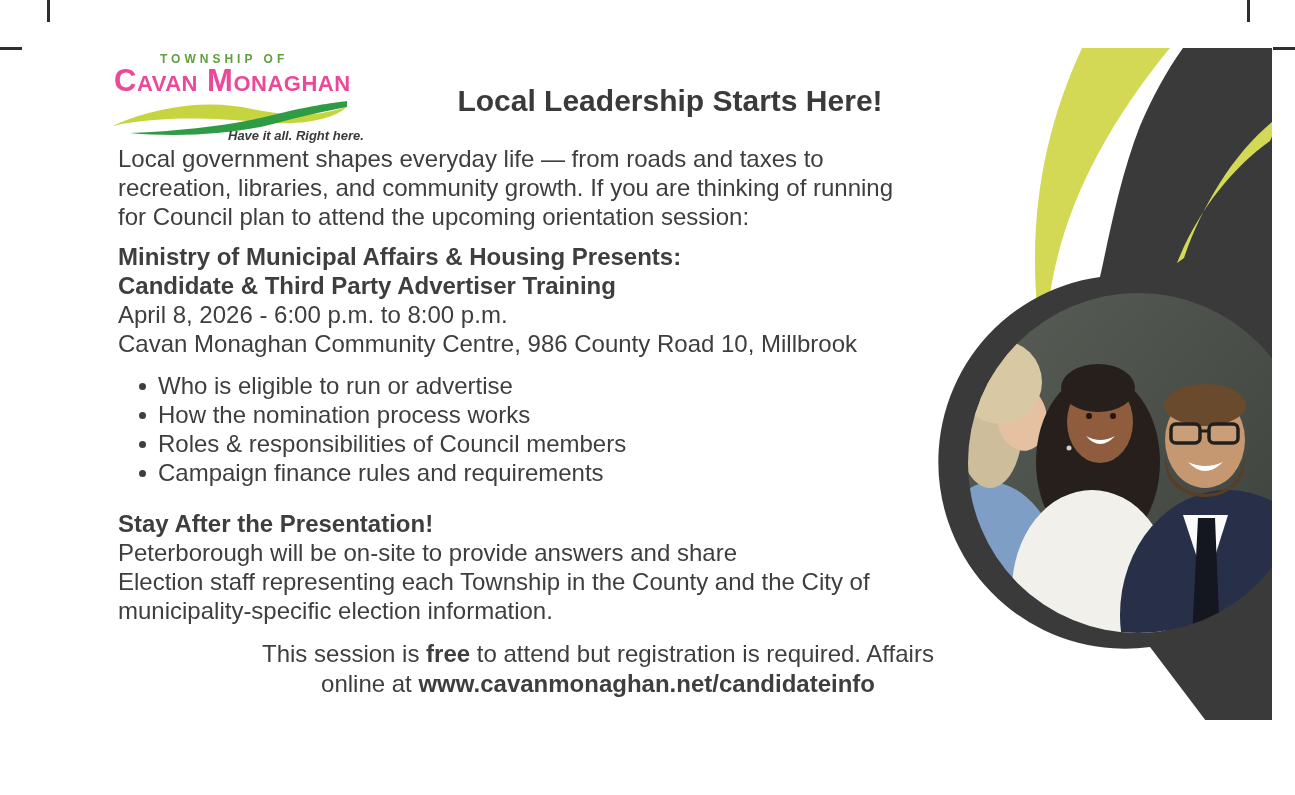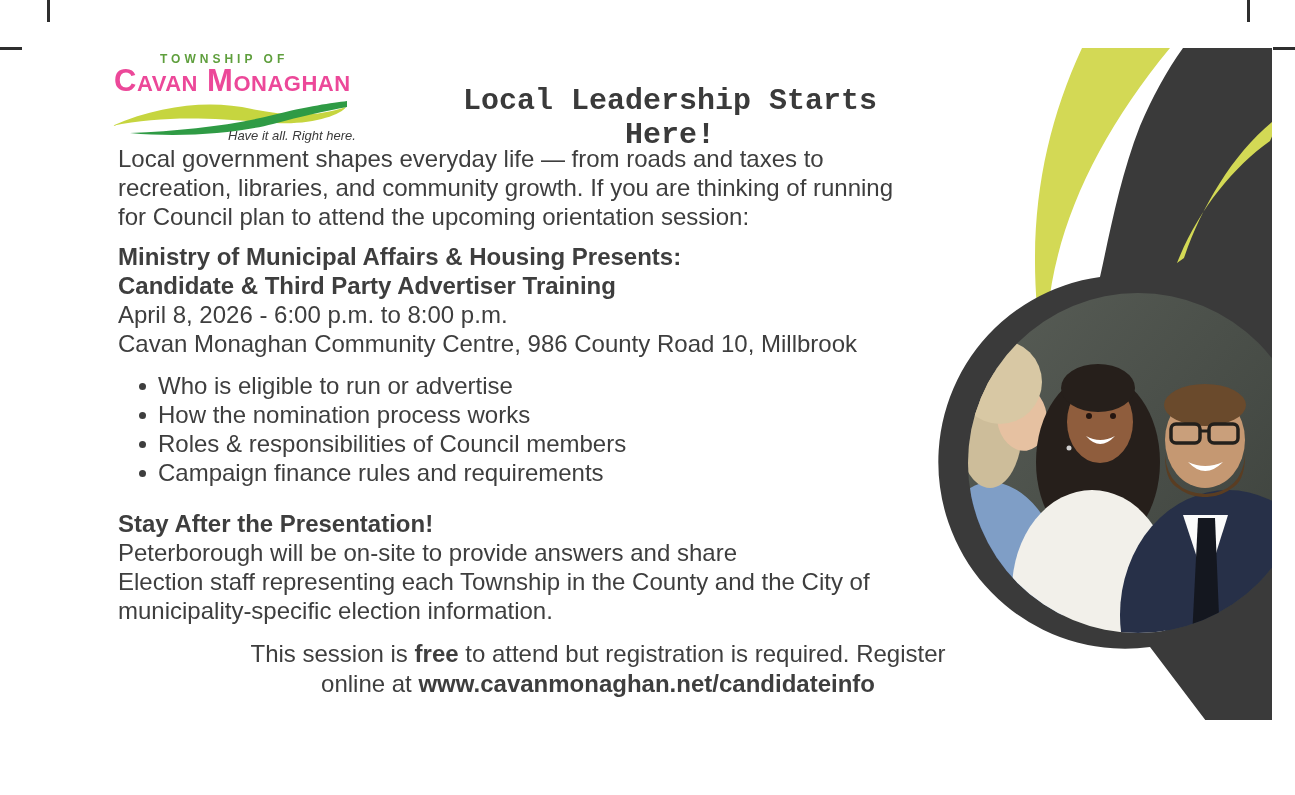--- a/index.html
+++ b/index.html
@@ -30,27 +30,27 @@
     font-size:12px; font-weight:bold; letter-spacing:4px; color:#5f9f3d;
   }
   .logo .name {
     position:absolute; left:2px; top:11px; white-space:nowrap;
     font-family:Liberation Sans, sans-serif; font-variant:small-caps;
     font-weight:600; font-size:31px; color:#ec4899; letter-spacing:0.5px;
   }
   .logo .swoosh { position:absolute; left:0; top:46px; }
   .logo .tagline {
     position:absolute; left:116px; top:76px; white-space:nowrap;
-    font-style:italic; font-size:13px; font-weight:400; color:#3a3a3a;
+    font-style:italic; font-size:13px; font-weight:700; color:#3a3a3a;
   }
 
   
   .headline {
     position:absolute; left:410px; top:84px; width:520px; z-index:3;
-    text-align:center; font-size:30px; font-weight:bold; color:#3a3a3a;font-family:Liberation Mono, monospace;
+    text-align:center; font-size:30px; font-weight:bold; color:#3a3a3a;
   }
 
   
   .content { position:absolute; left:118px; top:144px; width:915px; z-index:3; color:#3e3e3e; }
   .content .line { font-size:24px; line-height:29px; white-space:nowrap; }
   .content .b { font-weight:bold; }
   .event-block  { margin-top:11px; }
   .learn-block  { margin-top:13px; }
   .bullets { list-style:none; }
   .bullets li {
@@ -180,18 +180,18 @@
     </div>
 
     <div class="stay-block">
       <div class="line b">Stay After the Presentation!</div>
       <div class="line">Peterborough will be on-site to provide answers and share</div>
       <div class="line">Election staff representing each Township in the County and the City of</div>
       <div class="line">municipality-specific election information.</div>
     </div>
 
     <div class="register-block">
-      <div><span>This session is </span><span class="b">free</span><span> to attend but registration is required. Register</span></div>
+      <div><span>This session is </span><span class="b">free</span><span> to attend but registration is required. Affairs</span></div>
       <div><span>online at </span><span class="b">www.cavanmonaghan.net/candidateinfo</span></div>
     </div>
 
   </div>
 </div>
 
 </body></html>

